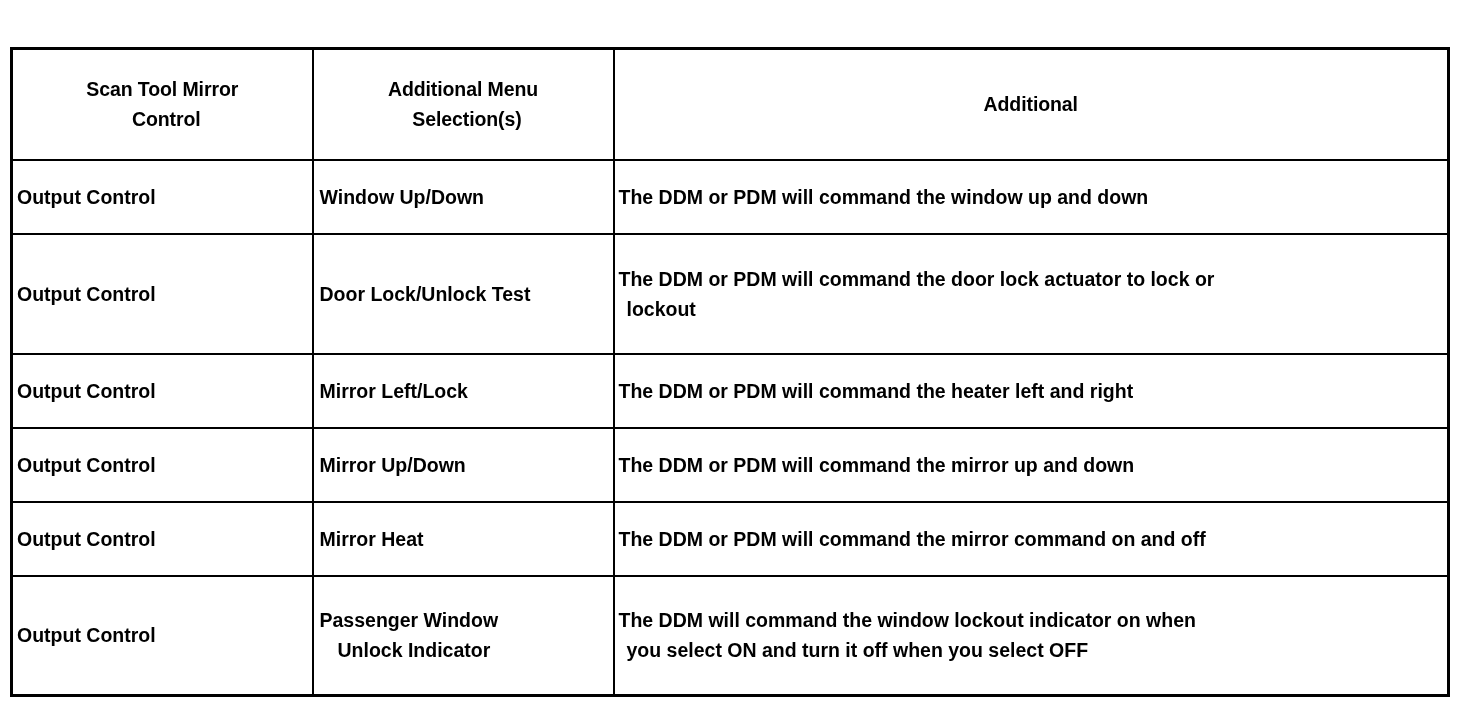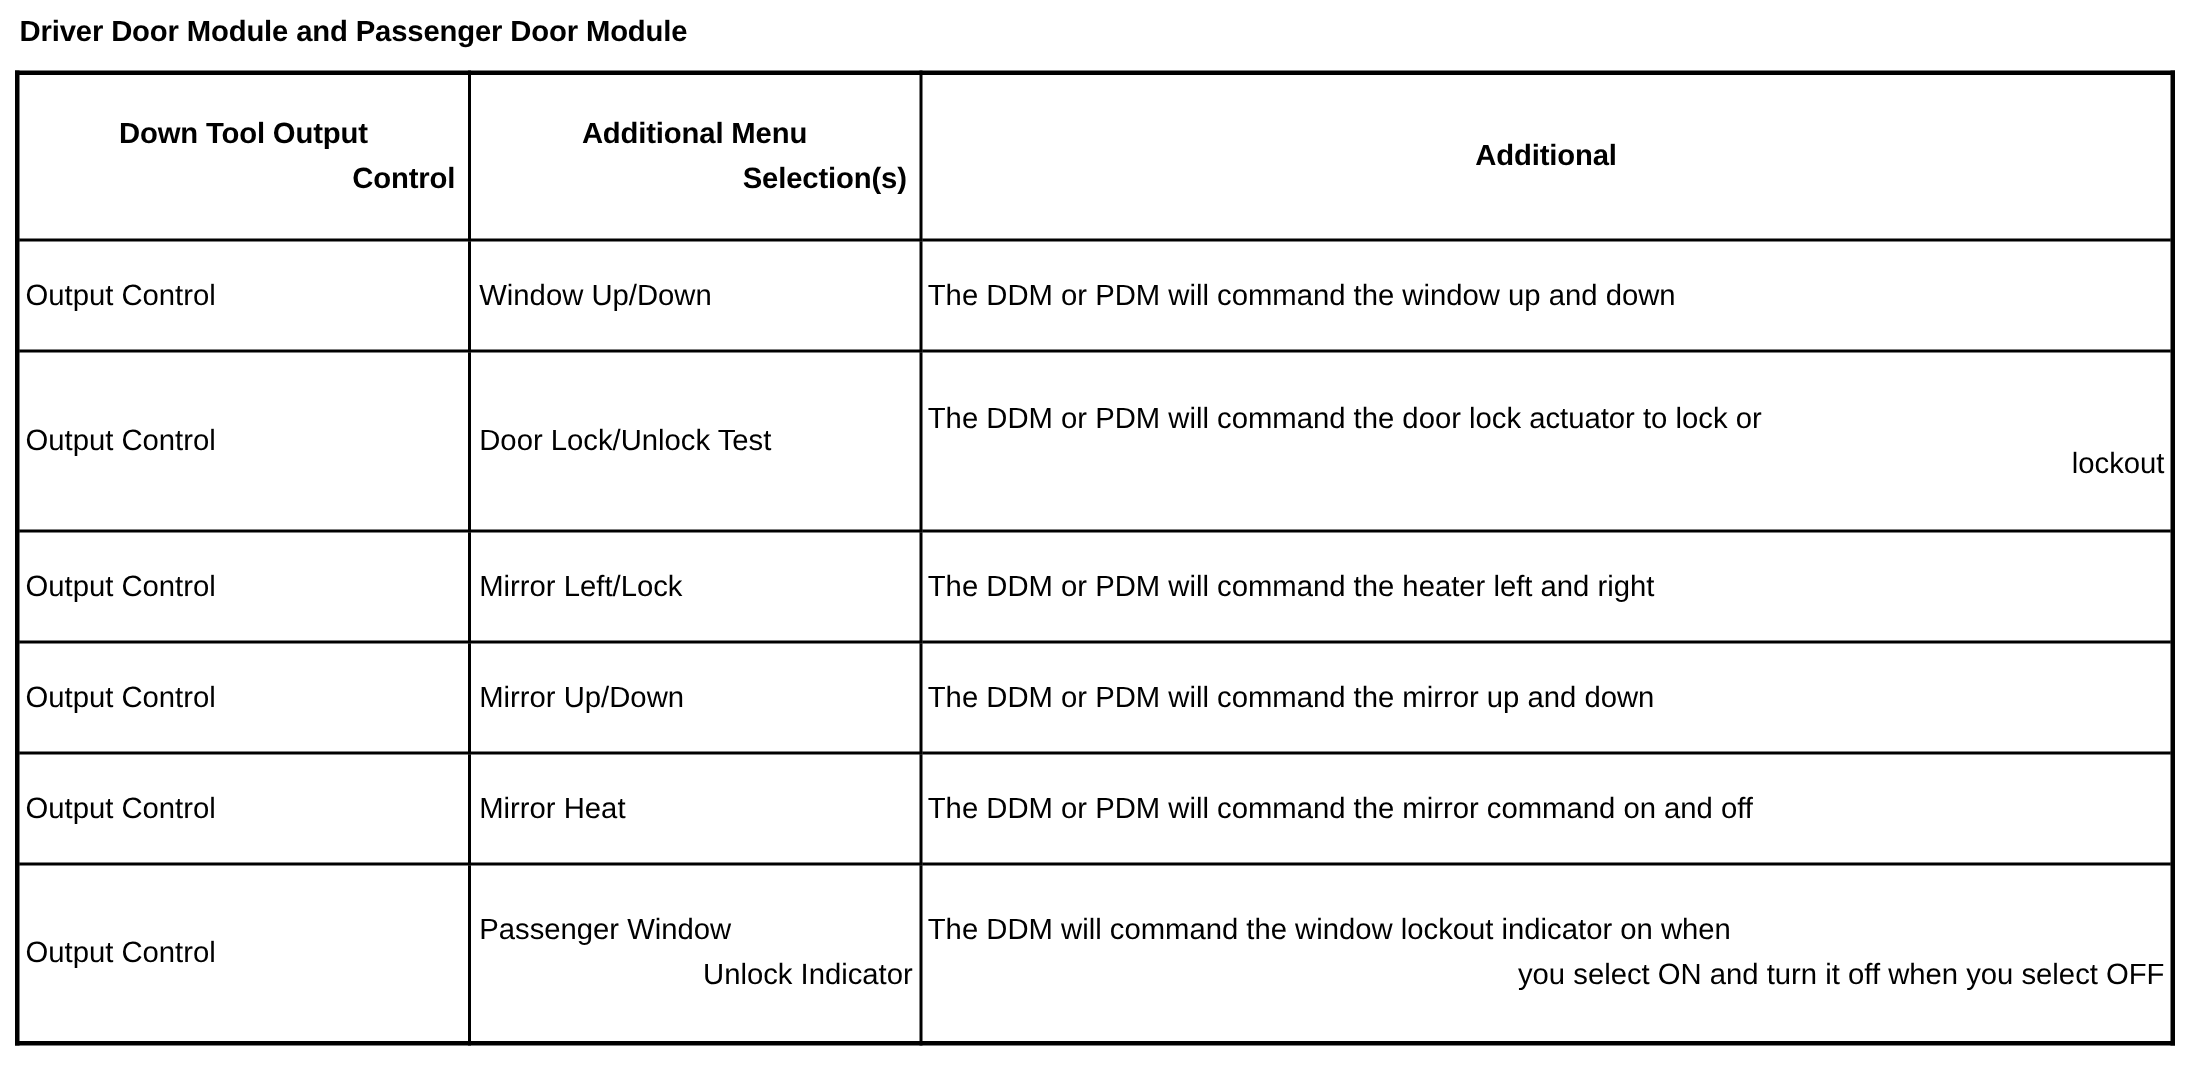--- a/index.html
+++ b/index.html
@@ -54,31 +54,30 @@
   }
   #spec-table th {
     font-weight: bold;
     text-align: center;
     letter-spacing: -0.1px;
   }
   #spec-table th .hcell {
     padding: 6px 8px;
   }
   #spec-table td {
-    font-weight: normal;
+    font-weight: bold;
     text-align: left;
   }
   #spec-table td .cell {
     padding: 4px 4px 4px 4px;
   }
   
   .line2 {
     display: block;
     padding-left: 8px;
-    text-align: right;
   }
   .hdr-row { height: 111px; }
   .r1 { height: 74px; }
   .r2 { height: 120px; }
   .r3 { height: 74px; }
   .r4 { height: 74px; }
   .r5 { height: 74px; }
   .r6 { height: 120px; }
 
   
@@ -86,33 +85,32 @@
     text-align: left;
   }
   td.menu-2line .line1 { display: block; padding-left: 2px; }
   td.menu-2line .line2 { display: block; padding-left: 20px; }
 </style>
 </head>
 <body>
 
 <div id="page">
 
-  <div id="doc-title">Driver Door Module and Passenger Door Module</div>
 
   <table id="spec-table">
     <colgroup>
       <col class="c1">
       <col class="c2">
       <col class="c3">
     </colgroup>
     <thead>
       <tr class="hdr-row">
         <th>
           <div class="hcell">
-            <span class="line1">Down Tool Output</span>
+            <span class="line1">Scan Tool Mirror</span>
             <span class="line2">Control</span>
           </div>
         </th>
         <th>
           <div class="hcell">
             <span class="line1">Additional Menu</span>
             <span class="line2">Selection(s)</span>
           </div>
         </th>
         <th>

